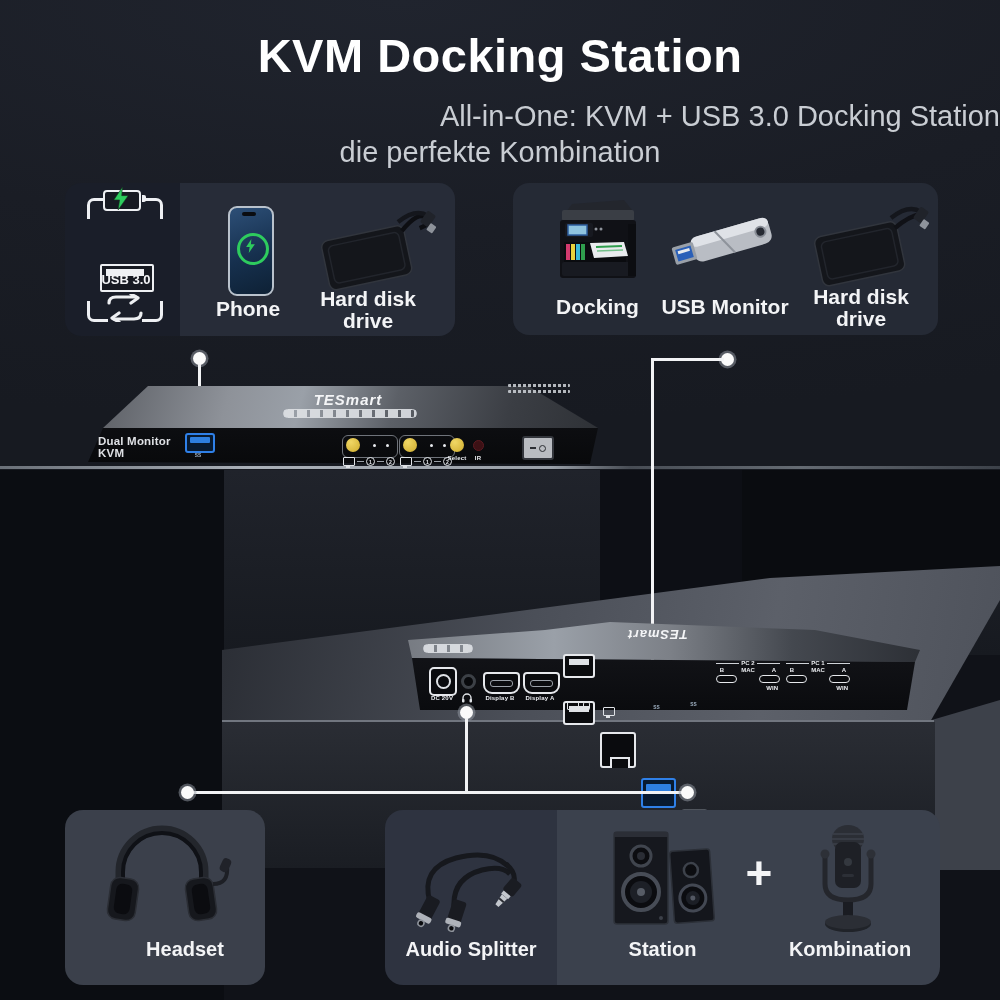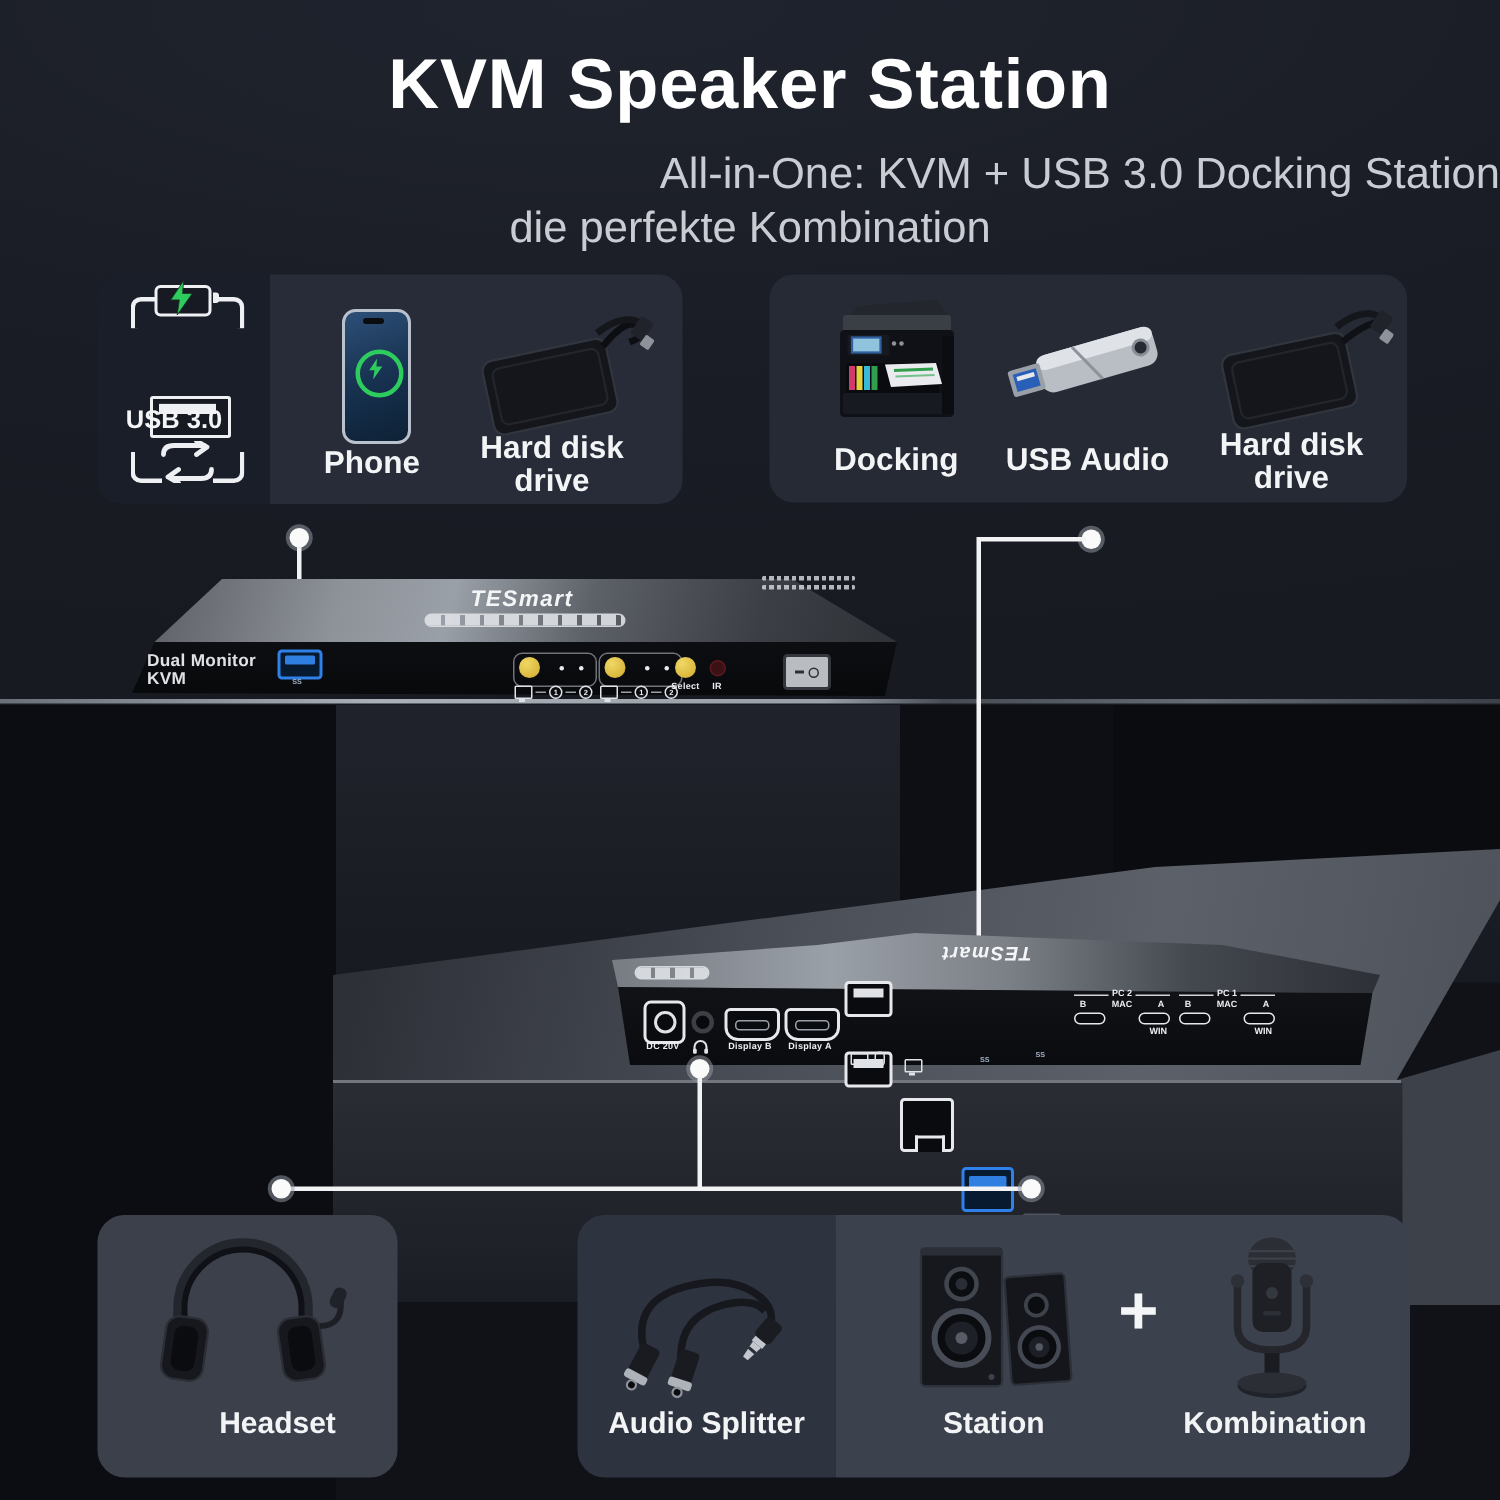--- a/index.html
+++ b/index.html
@@ -75,41 +75,41 @@
   <div class="abs" style="left:600px;top:470px;width:165px;height:185px;background:#0d0f15;"></div>
   <div class="abs" style="left:742px;top:470px;width:258px;height:112px;background:#0a0c10;"></div>
   <div class="abs" style="left:0;top:466px;width:1000px;height:3px;background:linear-gradient(90deg,#6a7078,#aab0b8 25%,#9aa0a8 55%,#474c54 63%,#656b73 80%,#3c4149);"></div>
   <div class="abs" style="left:222px;top:566px;width:778px;height:156px;
               clip-path:polygon(0px 84px,548px 12px,778px 0px,778px 34px,708px 156px,0px 156px);
               background:linear-gradient(100deg,#2a2d34,#4b4f58 40%,#5c6069 70%,#4e525b);"></div>
   <div class="abs" style="left:930px;top:700px;width:70px;height:170px;clip-path:polygon(0 12%,100% 0,100% 100%,10% 100%);background:#3d414a;"></div>
   <div class="abs" style="left:222px;top:720px;width:712px;height:2px;background:#71767f;"></div>
   <div class="abs" style="left:222px;top:722px;width:713px;height:146px;background:linear-gradient(#2a2d34,#1a1d23);"></div>
 
-  <div class="abs title" style="left:0;top:28px;">KVM Speaker Station</div>
+  <div class="abs title" style="left:0;top:28px;">KVM Docking Station</div>
   <div class="abs subtitle" style="left:0;top:100px;text-align:right;">All-in-One: KVM + USB 3.0 Docking Station</div>
   <div class="abs subtitle" style="left:0;top:136px;">die perfekte Kombination</div>
 
   <div class="abs" style="left:65px;top:183px;width:115px;height:153px;background:#1a1e29;border-radius:16px 0 0 16px;"></div>
   <div class="abs" style="left:180px;top:183px;width:275px;height:153px;background:#272c38;border-radius:0 16px 16px 0;"></div>
 
   <div class="abs" style="left:87px;top:198px;width:76px;height:124px;">
     <span class="corner c-tl" style="left:0;top:0;"></span>
     <span class="corner c-tr" style="right:0;top:0;"></span>
     <span class="corner c-bl" style="left:0;bottom:0;"></span>
     <span class="corner c-br" style="right:0;bottom:0;"></span>
   </div>
   <div class="abs batt" style="left:103px;top:190px;"></div>
   <svg class="abs" style="left:113px;top:187px;" width="16" height="23" viewBox="0 0 10 16">
     <polygon points="6,0 0,9 4,9 3,16 10,6 5.5,6" fill="#2ecc5e" stroke="#17351f" stroke-width="0.4"></polygon>
   </svg>
   <div class="abs usbicon" style="left:100px;top:243px;">
       <span class="pins"></span>
     </div>
-  <div class="abs cap" style="left:77px;top:269px;width:78px;font-size:17px;">USB 3.0</div>
+  <div class="abs cap" style="left:87px;top:269px;width:78px;font-size:13px;">USB 3.0</div>
   <svg class="abs" style="left:102px;top:294px;" width="46" height="28" viewBox="0 0 46 28">
     <g stroke="#edeff2" stroke-width="3.2" fill="none" stroke-linecap="round" stroke-linejoin="round">
       <path d="M7 9 q0 -6 7 -6 h20"></path>
         <path d="M29 -1 L36 3 L29 8" transform="translate(0,1)"></path>
       <path d="M39 19 q0 6 -7 6 h-20"></path>
         <path d="M17 20 L10 25 L17 29" transform="translate(0,-1)"></path>
     </g>
   </svg>
 
   <div class="abs" style="left:228px;top:206px;width:42px;height:86px;border:2px solid #b9c2cc;border-radius:9px;background:linear-gradient(160deg,#2d4f77,#16304e 55%,#0e2135);">
@@ -163,21 +163,21 @@
     <g transform="rotate(-16 70 40)">
       <rect x="34" y="26" width="80" height="26" rx="8" fill="#b9bdc4"></rect>
       <rect x="34" y="26" width="80" height="10" rx="6" fill="#dfe2e7"></rect>
       <path d="M60 26 l14 26" stroke="#8e939b" stroke-width="2"></path>
       <rect x="14" y="30" width="22" height="18" rx="2" fill="#9aa0a8"></rect>
       <rect x="17" y="33" width="16" height="12" fill="#2a5fb8"></rect>
       <rect x="19" y="35" width="12" height="3" fill="#e6e9ee"></rect>
       <circle cx="104" cy="39" r="5" fill="#262a33" stroke="#888d96" stroke-width="2"></circle>
     </g>
   </svg>
-  <div class="abs cap" style="left:655px;top:296px;width:140px;font-size:21px;">USB Audio</div>
+  <div class="abs cap" style="left:655px;top:296px;width:140px;font-size:21px;">USB Monitor</div>
 
   <svg class="abs" style="left:803px;top:200px;" width="126" height="88" viewBox="0 0 126 88">
     <g transform="rotate(-12 60 50)">
       <rect x="14" y="28" width="84" height="50" rx="7" fill="#14161b" stroke="#31353d" stroke-width="1.5"></rect>
       <rect x="20" y="34" width="72" height="38" rx="5" fill="none" stroke="#22252c" stroke-width="1.5"></rect>
     </g>
     <path d="M88 18 q18 -14 30 -6" fill="none" stroke="#14161c" stroke-width="4.5"></path>
     <path d="M92 28 q14 -12 26 -14" fill="none" stroke="#101116" stroke-width="4.5"></path>
     <rect x="113" y="8" width="10" height="14" rx="2" transform="rotate(35 118 15)" fill="#20232a"></rect>
     <rect x="118" y="20" width="7" height="8" rx="1" transform="rotate(35 121 24)" fill="#8e939b"></rect>

